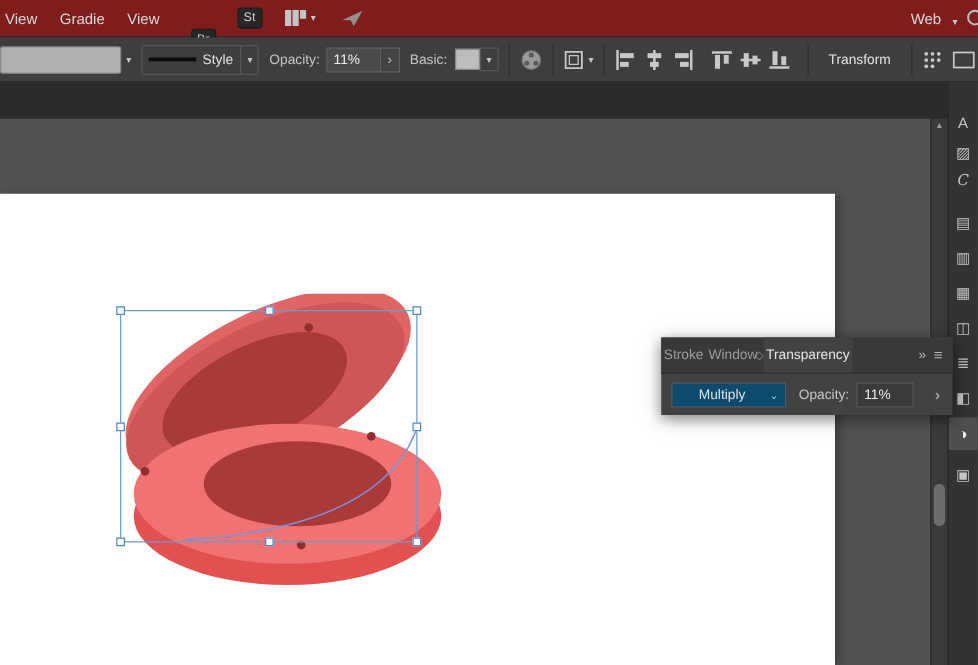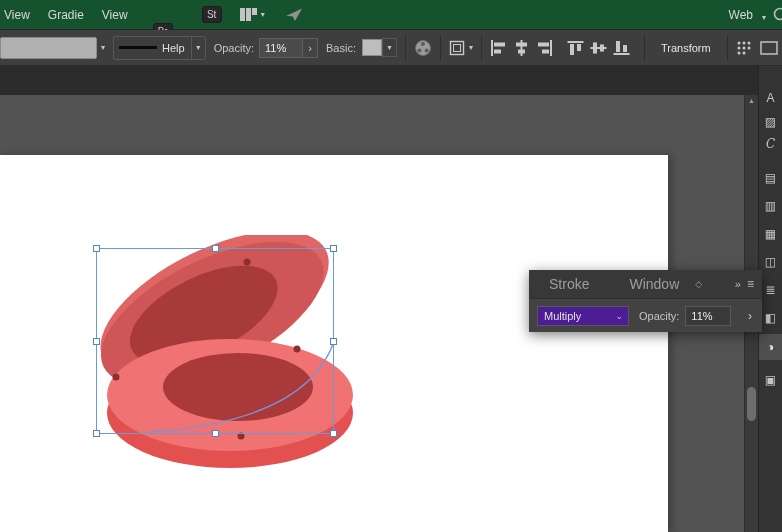--- a/index.html
+++ b/index.html
@@ -1,28 +1,28 @@
 <!DOCTYPE html>
 <html><head>
 <meta charset="utf-8">
 <style>
   * { margin:0; padding:0; box-sizing:border-box; }
   html,body { width:782px; height:532px; overflow:hidden; background:#3e3e3e;
               font-family:"Liberation Sans", sans-serif; }
 
   
   .menubar { position:absolute; left:0; top:0; width:782px; height:30px;
-             background:#14532d; border-bottom:1px solid #252525;
+             background:#7f1d1d; border-bottom:1px solid #252525;
              display:flex; align-items:center; z-index:10; }
   .menu-item { font-size:12px; color:#d8d8d8; padding:0 9px; }
   .menu-item:first-child { margin-left:-5px; }
   .app-badge { width:20px; height:17px; background:#272727; border:1px solid #1c1c1c;
                border-radius:3px; color:#cfcfcf; font-size:10px; display:flex;
                align-items:center; justify-content:center; flex:none; }
-  .badge-br { margin-left:16px;margin-top:34px; } .badge-st { margin-left:29px; }
+  .badge-br { margin-left:16px;margin-top:34px; } .badge-st { margin-left:17px; }
   .mb-icon { display:flex; align-items:center; color:#c4c4c4; }
   .cols-icon { margin-left:18px; }
   .share-icon { margin-left:20px; }
   .tiny-chev { font-size:8px; color:#c6c6c6; margin-left:4px; }
   .workspace { margin-left:auto; display:flex; align-items:flex-end; gap:5px;
                color:#d8d8d8; font-size:12px; padding-right:6px; }
   .search-icon { margin-right:-10px; }
 
   
   .controlbar { position:absolute; left:0; top:30px; width:782px; height:36px;
@@ -84,29 +84,29 @@
   .dock-item { position:absolute; left:0; width:100%; height:24px; display:flex;
                align-items:center; justify-content:center; color:#c5c5c5; font-size:12px; }
   .dock-item.serif { font-family:"DejaVu Serif", serif; font-style:italic; }
   .dock-item.active { background:#4f4f4f; color:#ececec; height:26px; }
 
   
   .panel { position:absolute; left:529px; top:270px; width:233px; background:#424242;
            box-shadow:0 3px 12px rgba(0,0,0,.5); z-index:20; }
   .panel-header { height:29px; background:#383838; border-bottom:1px solid #2e2e2e;
                   display:flex; align-items:center; }
-  .tab { font-size:14px; color:#9d9d9d; padding:0 20px; height:100%; display:flex;
+  .tab { font-size:11px; color:#9d9d9d; padding:0 2px; height:100%; display:flex;
          align-items:center; }
   .tab.active { background:#424242; color:#e6e6e6; }
   .gradient-glyph { font-size:9px; color:#9d9d9d; margin-left:-4px; }
   .overflow-btn { margin-left:auto; color:#b8b8b8; font-size:11px; padding:0 6px; }
   .panel-menu-btn { color:#b8b8b8; font-size:12px; padding-right:8px; }
   .panel-body { height:33px; display:flex; align-items:center; padding:0 8px; gap:6px; }
-  .blend-select { width:92px; height:20px; background:#4c1d95; border:1px solid #585858;
-                  display:flex; align-items:center; font-size:11px; color:#e0e0e0; flex:none; }
+  .blend-select { width:92px; height:20px; background:#0c4a6e; border:1px solid #585858;
+                  display:flex; align-items:center; font-size:11px; color:#e0e0e0; flex:none;padding-left:15px; }
   .blend-select .val { padding-left:6px; }
   .blend-select .chev { margin-left:auto; padding-right:5px; font-size:9px; color:#c0c0c0; }
   .p-label { font-size:11px; color:#c6c6c6; margin-left:4px; flex:none; }
   .p-field { width:46px; height:20px; background:#3a3a3a; border:1px solid #585858;
              color:#ececec; font-size:11px; padding-left:5px; font-family:inherit; flex:none; }
   .p-arrow { margin-left:auto; color:#c9c9c9; font-size:12px; padding:0 2px; }
 </style>
 </head>
 <body>
 
@@ -144,21 +144,21 @@
     </svg>
   </span>
 </div>
 
 <div class="controlbar">
   <span class="fill-proxy"></span>
   <span class="tiny-chev">▾</span>
 
   <span class="stroke-group">
     <span class="stroke-line"></span>
-    <span class="stroke-label">Help</span>
+    <span class="stroke-label">Style</span>
     <span class="dd-btn">▾</span>
   </span>
 
   <span class="cb-label">Opacity:</span>
   <input class="num-field" value="11%" style="">
   <span class="arrow-btn">›</span>
 
   <span class="cb-label">Basic:</span>
   <span class="style-swatch"></span>
   <span class="style-dd">▾</span>
@@ -305,20 +305,21 @@
   <span class="dock-item" style="top:240px">◧</span>
   <span class="dock-item active" style="top:268px">◑</span>
   <span class="dock-item" style="top:302px">▣</span>
 </div>
 
 <div class="panel">
   <div class="panel-header">
     <span class="tab">Stroke</span>
     <span class="tab">Window</span>
     <span class="gradient-glyph">◇</span>
+    <span class="tab active">Transparency</span>
     <span class="overflow-btn">»</span>
     <span class="panel-menu-btn">≡</span>
   </div>
   <div class="panel-body">
     <span class="blend-select">
       <span class="val">Multiply</span>
       <span class="chev">⌄</span>
     </span>
     <span class="p-label">Opacity:</span>
     <input class="p-field" value="11%" style="">

